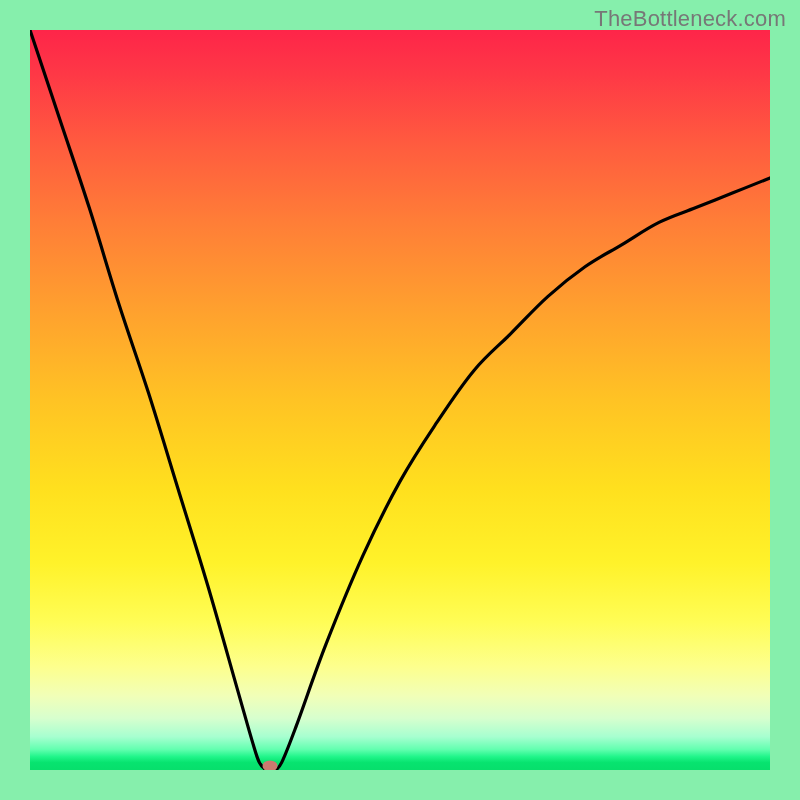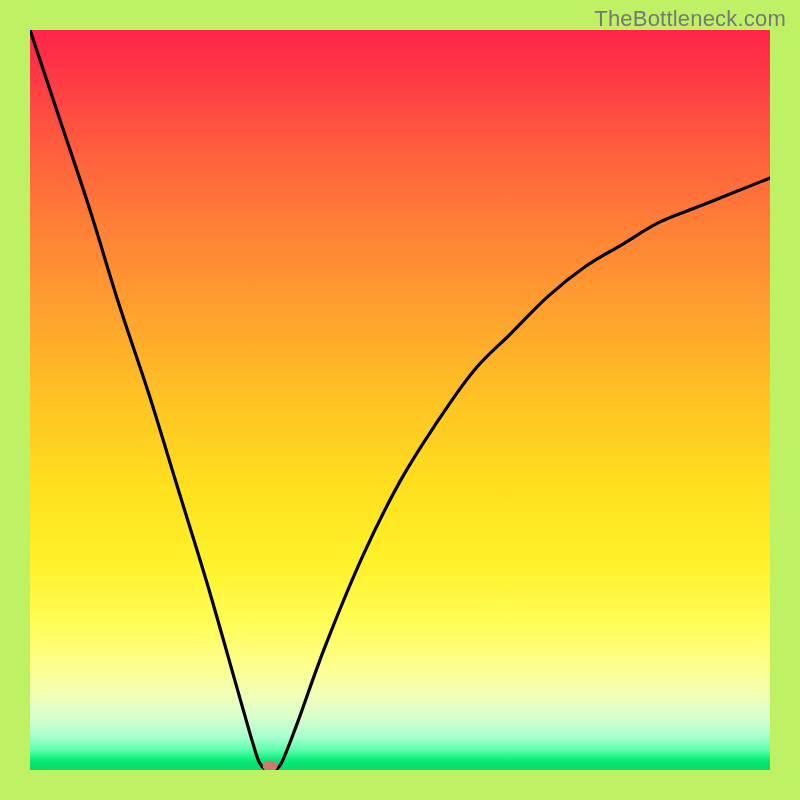--- a/index.html
+++ b/index.html
@@ -8,21 +8,21 @@
     width: 800px;
     height: 800px;
     background: #000;
     font-family: Arial, Helvetica, sans-serif;
     overflow: hidden;
   }
   .frame {
     position: relative;
     width: 800px;
     height: 800px;
-    background: #bef264;
+    background: #86efac;
   }
   .watermark {
     position: absolute;
     top: 6px;
     right: 14px;
     color: #777;
     font-size: 22px;
     font-weight: 500;
     letter-spacing: 0.2px;
     z-index: 5;

